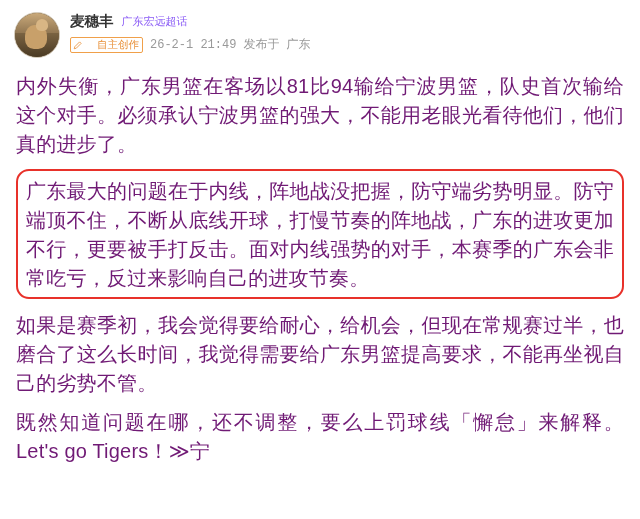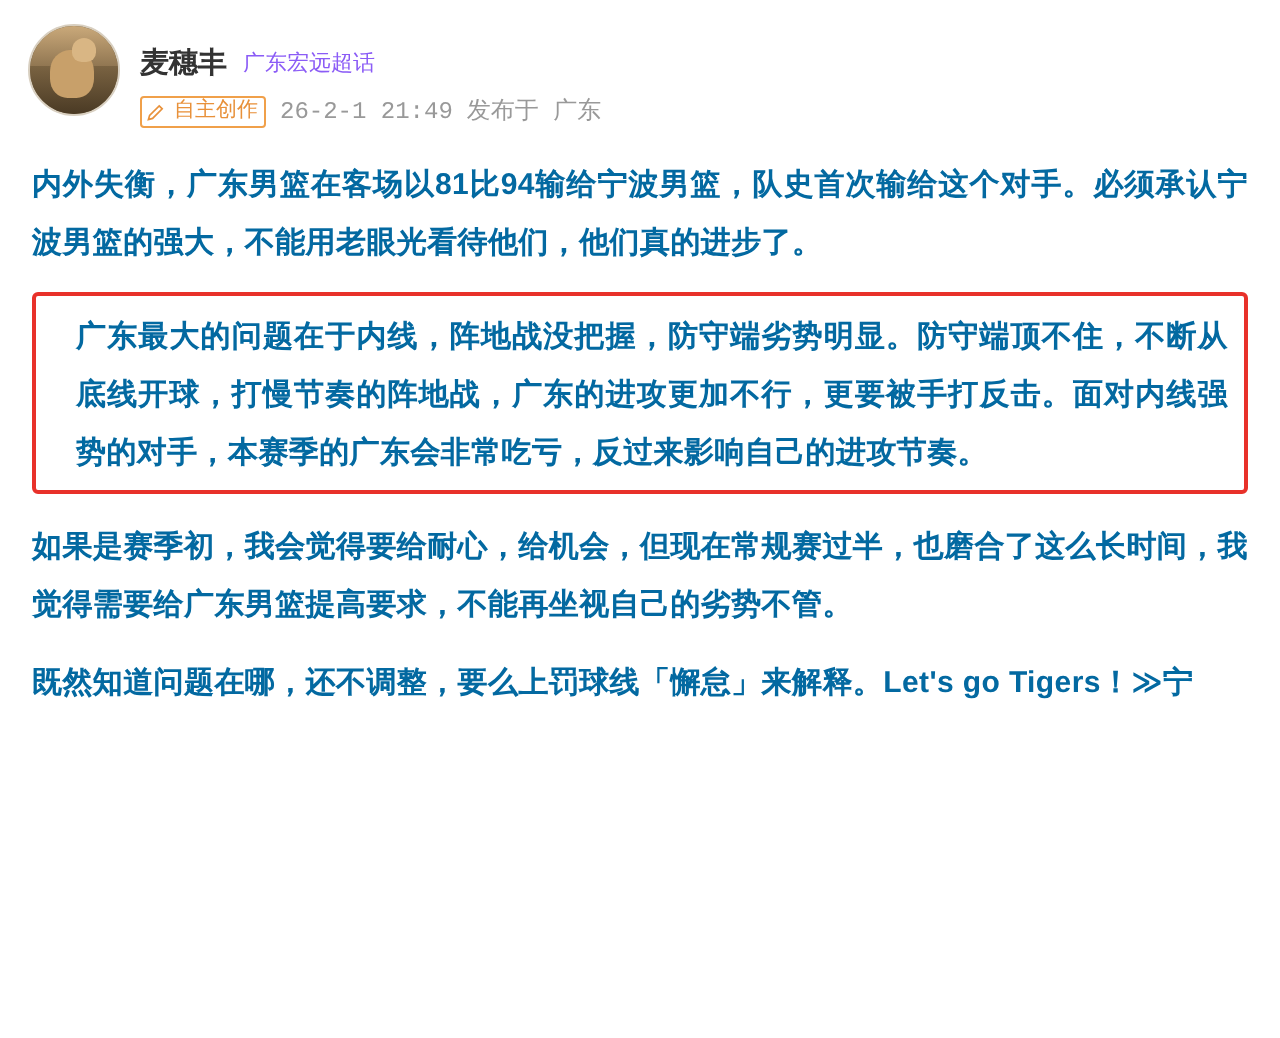--- a/index.html
+++ b/index.html
@@ -65,21 +65,20 @@
     left: 11px; top: -6px;
     width: 12px; height: 12px;
     background: #d9b684;
     border-radius: 50% 50% 40% 40%;
   }
 
   .head-text {
     flex: 1 1 auto;
     min-width: 0;
     padding-top: 1px;
-    margin-top: 11px;
   }
   .line1 {
     display: flex;
     align-items: center;
     gap: 8px;
     line-height: 1.2;
   }
   .nickname {
     font-size: 14.5px;
     color: #333333;
@@ -94,21 +93,21 @@
   .line2 {
     display: flex;
     align-items: center;
     gap: 7px;
     margin-top: 7px;
     line-height: 1.2;
   }
   .orig-badge {
     display: inline-flex;
     align-items: center;
-    gap: 5px;
+    gap: 15px;
     border: 1px solid #f0a04a;
     color: #e8913a;
     font-size: 10.5px;
     border-radius: 2px;
     padding: 1px 3px 1px 2px;
     white-space: nowrap;
     line-height: 1.1;
   }
   .orig-badge .pen {
     display: inline-block;
@@ -120,34 +119,33 @@
     color: #999999;
     white-space: nowrap;
     font-family: Liberation Mono, monospace;
   }
 
   
   .body {
     padding: 4px 2px 0 2px;
   }
   .para {
-    font-size: 15px;
+    font-size: 20px;
     line-height: 29px;
-    color: #0369a1;
+    color: #701a75;
     margin: 0 0 10px 0;
     text-align: justify;
     letter-spacing: 0.2px;
-    font-weight: bold;
   }
   .para.first { margin-top: 4px; }
 
   .highlight-wrap {
     border: 2px solid #e8312a;
-    border-radius: 3px;
-    padding: 6px 8px 4px 20px;
+    border-radius: 13px;
+    padding: 6px 8px 4px 8px;
     margin: 6px 0 12px 0;
   }
   .highlight-wrap .para { margin-bottom: 0; }
 
   
   .bottom-cut {
     position: absolute;
     left: 0; bottom: 0;
     width: 100%;
     height: 6px;

